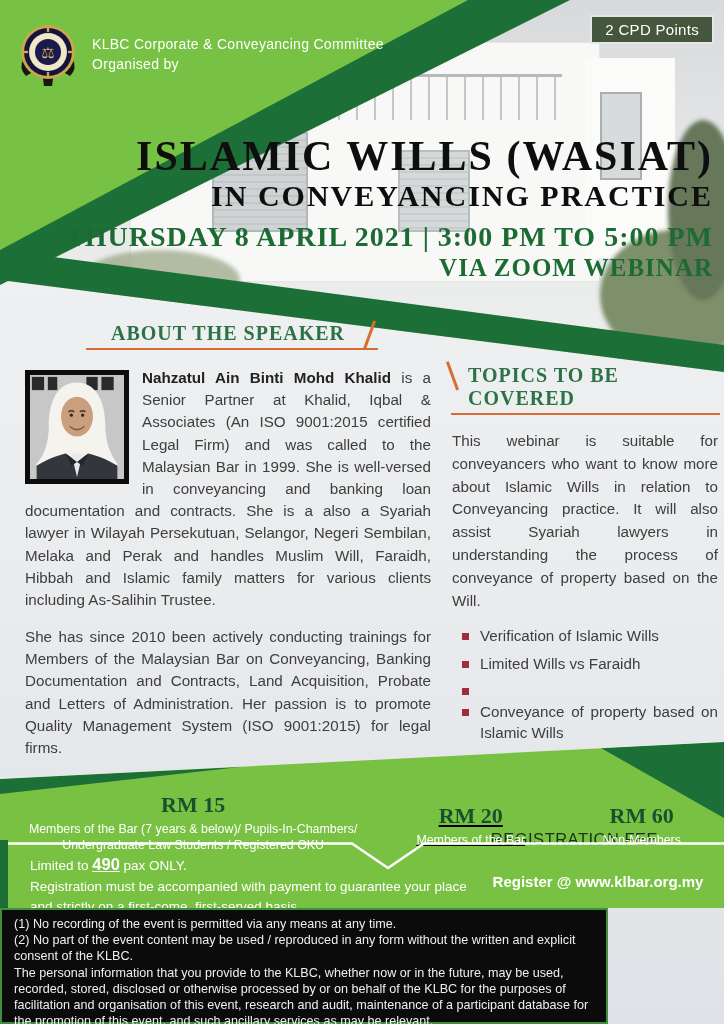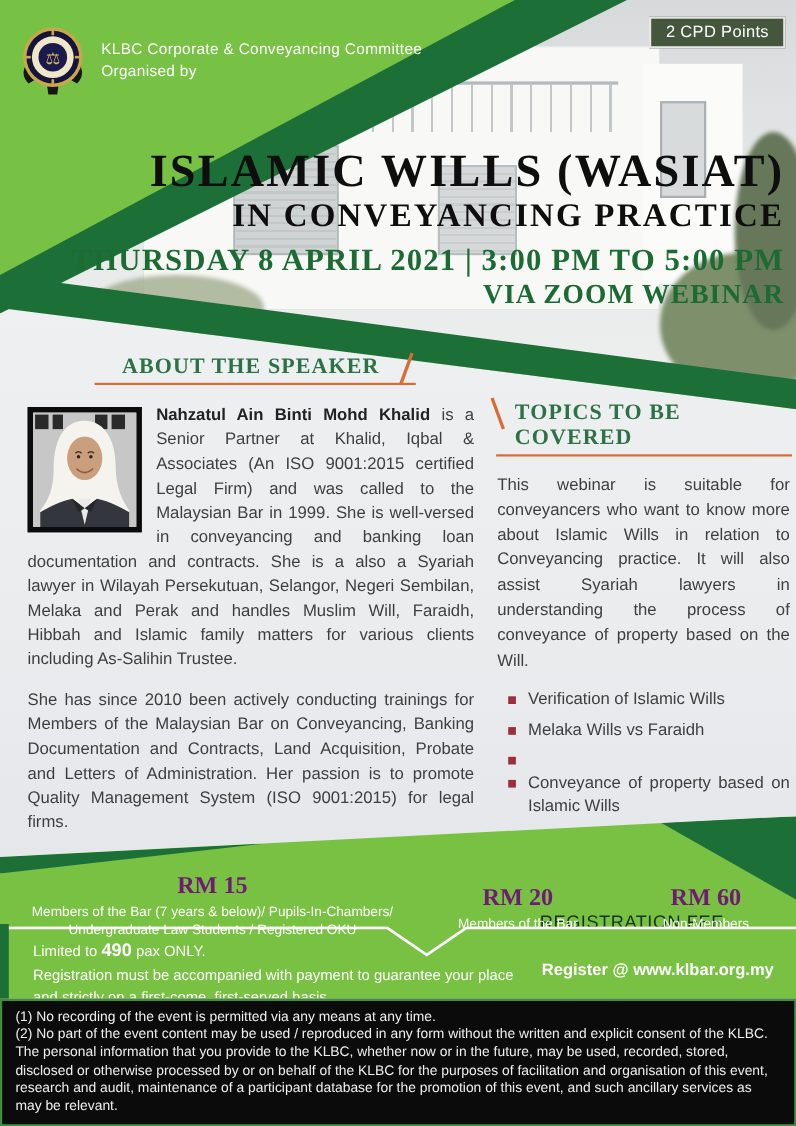--- a/index.html
+++ b/index.html
@@ -103,35 +103,35 @@
   .fee-wedge-left  { position:absolute; inset:0; background:#1d6f38;
                      clip-path:polygon(0 37px,240px 25px,0 52px); }
   .fee-wedge-right { position:absolute; inset:0; background:#1d6f38;
                      clip-path:polygon(83% 6px,100% 0,100% 76px); }
   .fee-left-strip  { position:absolute; left:0; top:98px; bottom:0; width:8px; background:#1d6f38; }
   .regfee-label { position:absolute; top:42px; right:66px; color:#173317;
                   font-size:16.5px; letter-spacing:.5px;margin-top:46px; }
   .tier-row { position:absolute; top:50px; left:8px; right:4px; display:flex; }
   .tier { text-align:center; }
   .tier-1 { flex:0 0 52%; }
-  .tier-2 { flex:0 0 26%; margin-top:11px; }
+  .tier-2 { flex:0 0 26%; margin-top:11px;text-decoration:underline; }
   .tier-3 { flex:0 0 22%; margin-top:11px; }
-  .tier-price { font-family:"Liberation Serif", serif; font-weight:bold; font-size:22px; color:#701a75; }
+  .tier-price { font-family:"Liberation Serif", serif; font-weight:bold; font-size:22px; color:#14532d; }
   .tier-aud { font-size:12.4px; color:#fff; line-height:1.32; margin-top:3px; }
   .tier-1 .tier-aud { padding:0 6px; }
   .fee-divider { position:absolute; top:100px; left:0; width:724px; height:30px; }
   .limited { position:absolute; top:110px; left:30px; width:452px; color:#fff;
              font-size:13.5px; line-height:1.5; }
-  .limited .count { font-weight:bold; font-size:16.5px; }
+  .limited .count { font-weight:bold; font-size:16.5px;text-decoration:underline; }
   .register-link { position:absolute; top:131px; left:478px; width:240px; text-align:center;
                    color:#fff; font-weight:bold; font-size:15px; }
 
   
   .footer {
-    position:absolute; left:0; top:908px; width:724px; height:116px;
+    position:absolute; left:0; top:908px; width:608px; height:116px;
     background:#0b0b0b; border:2px solid #3f8f3f; color:#efefef;
     padding:6px 12px; font-size:12.6px; line-height:1.29;
   }
 </style>
 </head>
 <body>
 
 <div class="page">
 
   <div class="hero">
@@ -221,21 +221,21 @@
       <div class="sec-underline"></div>
     </div>
     <p class="topics-intro">This webinar is suitable for conveyancers who want to know more about Islamic Wills in relation to Conveyancing practice. It will also assist Syariah lawyers in understanding the process of conveyance of property based on the Will.</p>
     <ul class="topic-list">
       <li>
           <span class="sq"></span>
           <span class="topic-text">Verification of Islamic Wills</span>
         </li>
       <li>
           <span class="sq"></span>
-          <span class="topic-text">Melaka Wills vs Faraidh</span>
+          <span class="topic-text">Limited Wills vs Faraidh</span>
         </li>
       <li>
           <span class="sq"></span>
         </li>
       <li>
           <span class="sq"></span>
           <span class="topic-text">Conveyance of property based on Islamic Wills</span>
         </li>
     </ul>
   </div>

